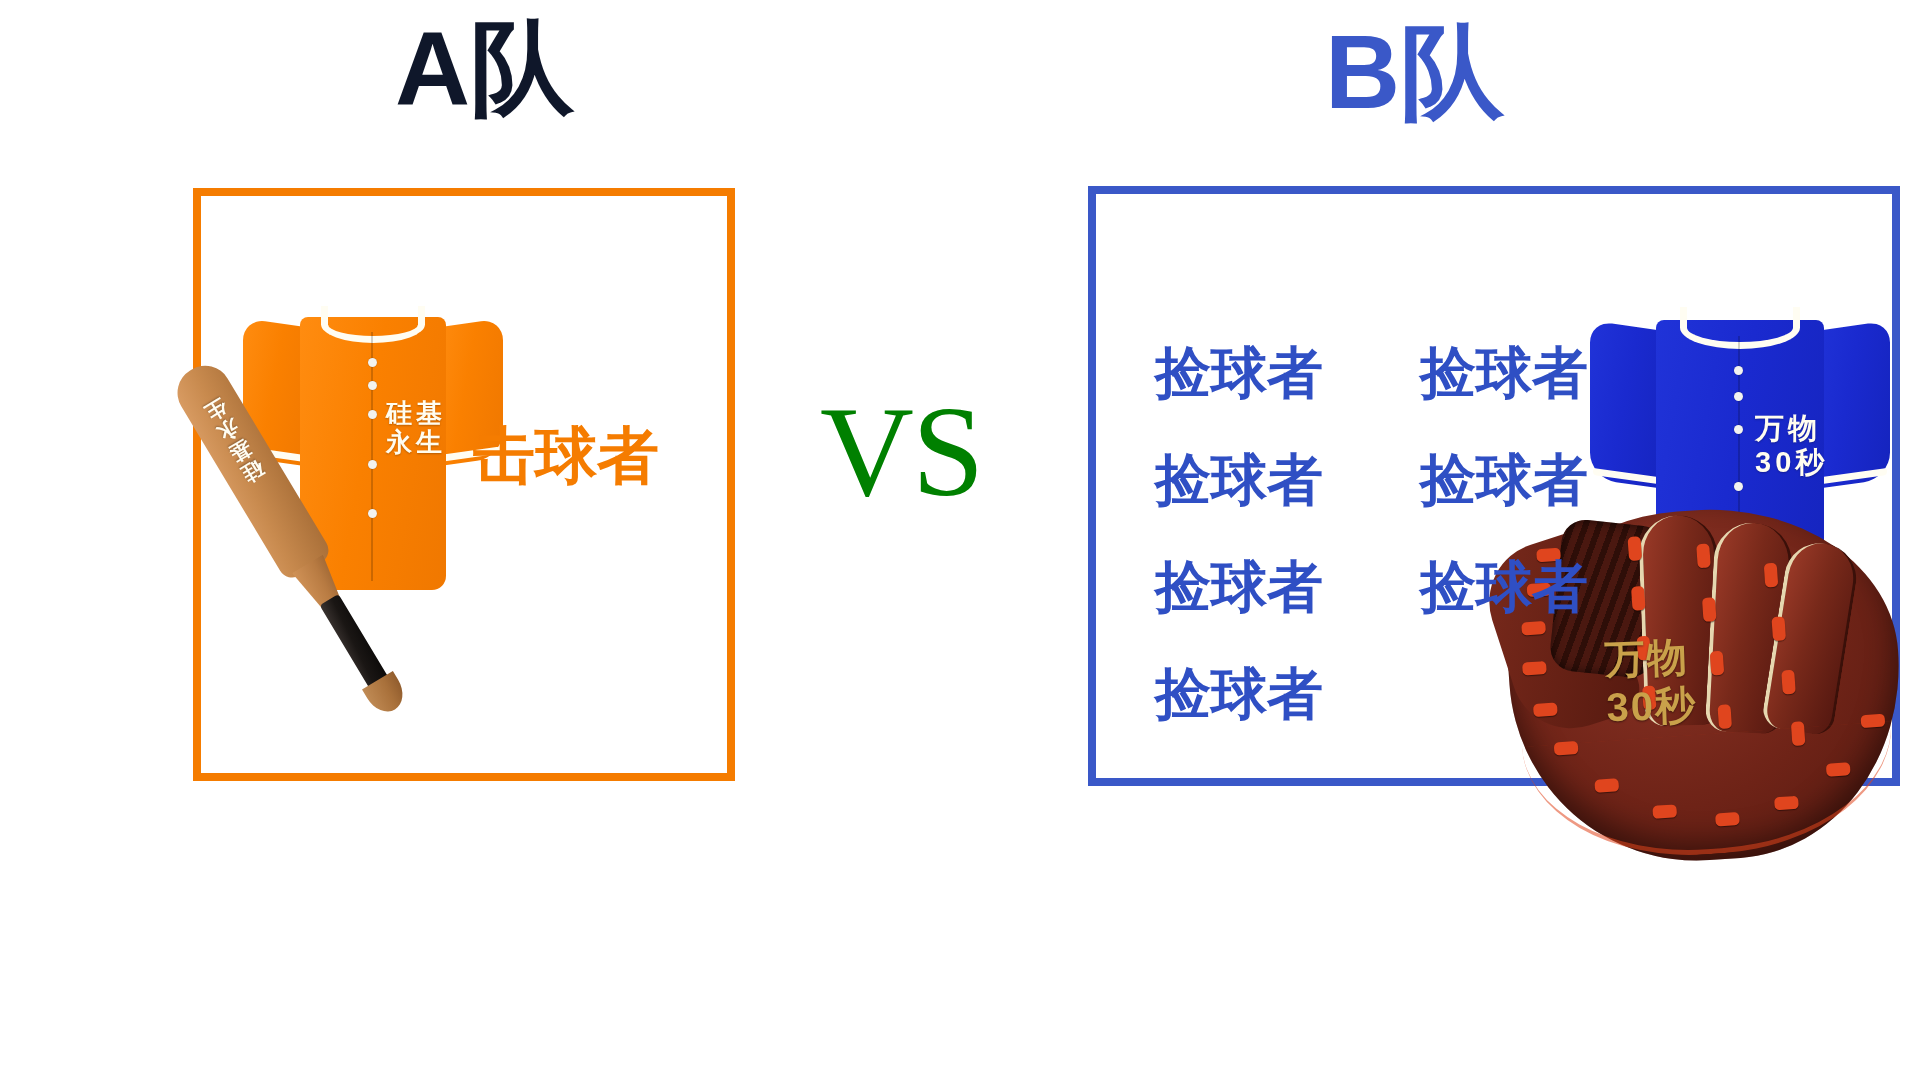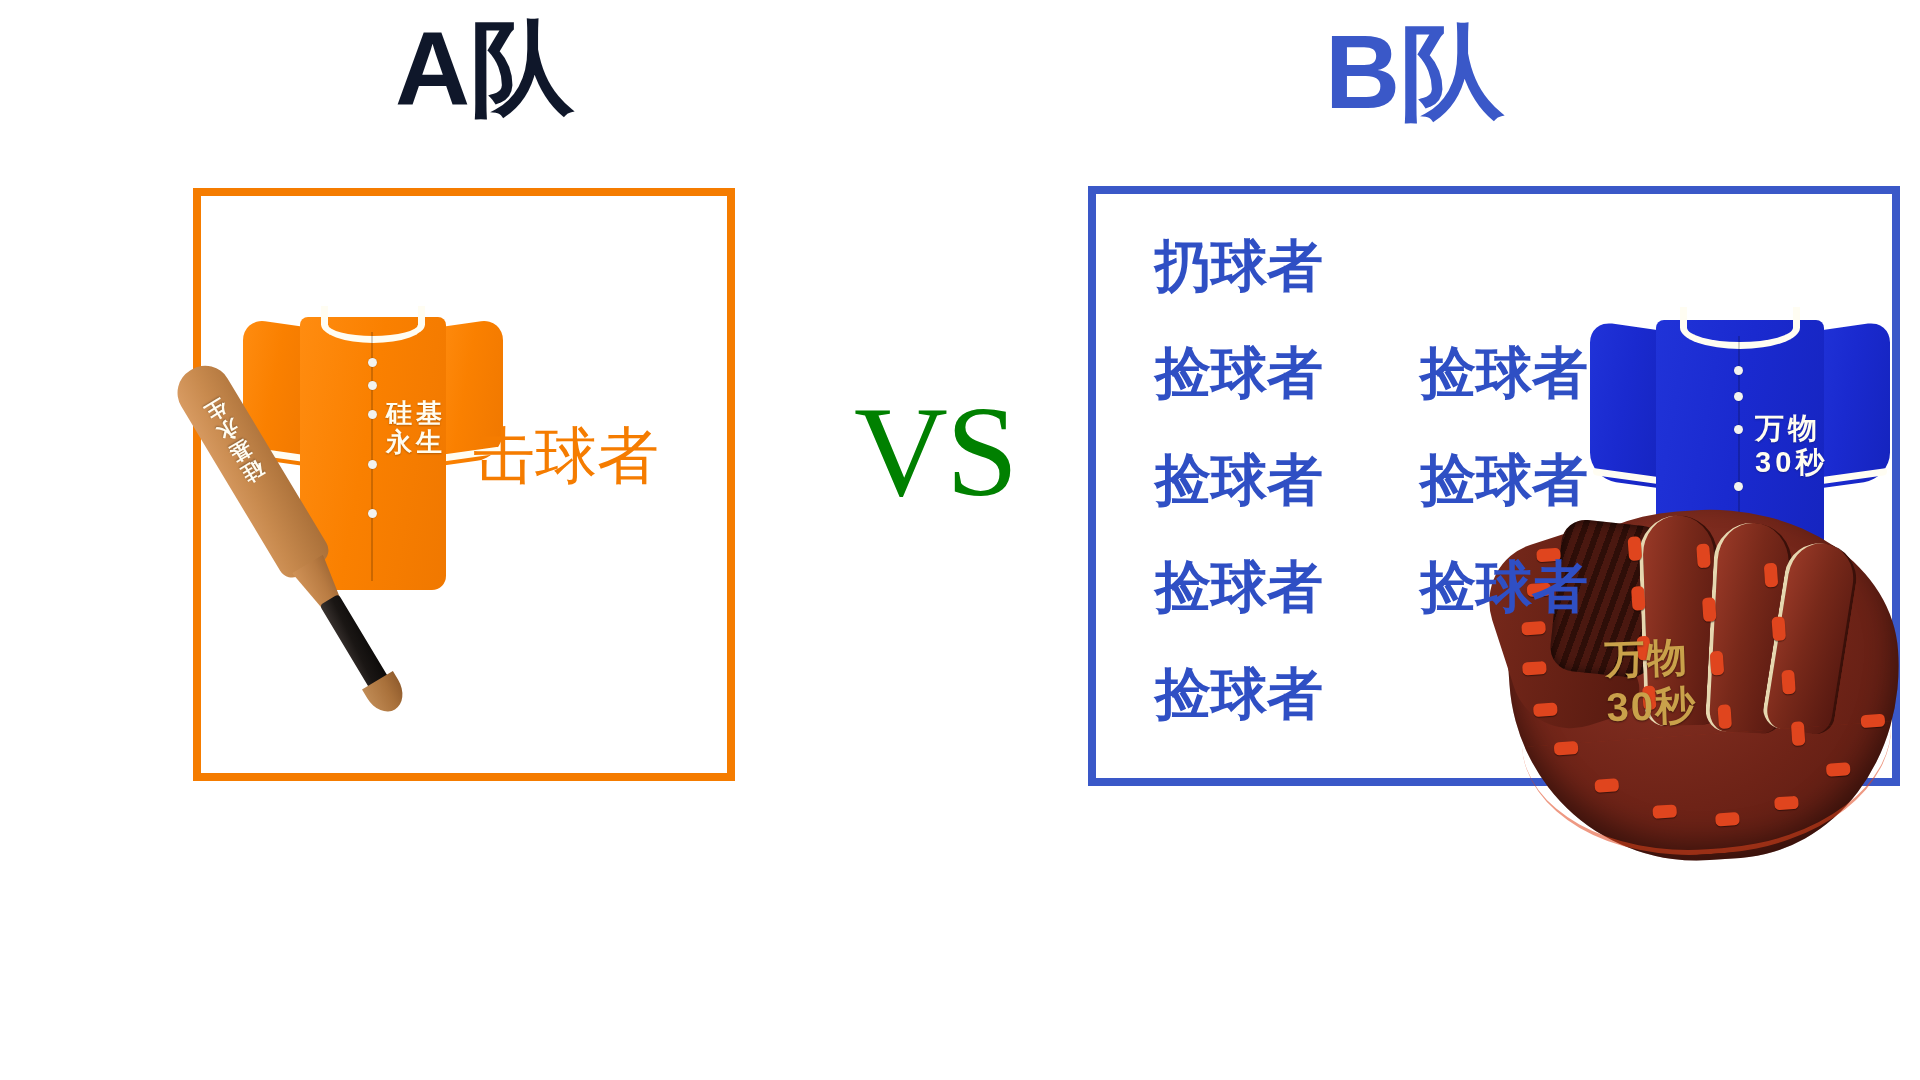--- a/index.html
+++ b/index.html
@@ -62,30 +62,29 @@
     position: absolute;
     left: 820px;
     top: 386px;
     font-family: "Liberation Serif", "DejaVu Serif", serif;
     font-size: 130px;
     font-weight: normal;
     color: #008000;
     line-height: 1;
     letter-spacing: -2px;
     user-select: none;
-    margin-left: 34px;
   }
 
   
   #role-batter {
     position: absolute;
     left: 473px;
     top: 425px;
     font-size: 62px;
-    font-weight: normal;
+    font-weight: bold;
     color: #F57C00;
     line-height: 1;
     white-space: nowrap;
     z-index: 6;
   }
 
   
   #role-grid {
     position: absolute;
     left: 1155px;
@@ -385,21 +384,20 @@
   <div class="bat-text">硅基
 永生</div>
 </div>
 
 <div id="role-batter">击球者</div>
 
 <div id="vs-label">VS</div>
 
 <div id="role-grid">
   <div class="role-row">
-    <div class="role-cell">扔球者</div>
   </div>
   <div class="role-row">
     <div class="role-cell">捡球者</div>
     <div class="role-cell">捡球者</div>
   </div>
   <div class="role-row">
     <div class="role-cell">捡球者</div>
     <div class="role-cell">捡球者</div>
   </div>
   <div class="role-row">

